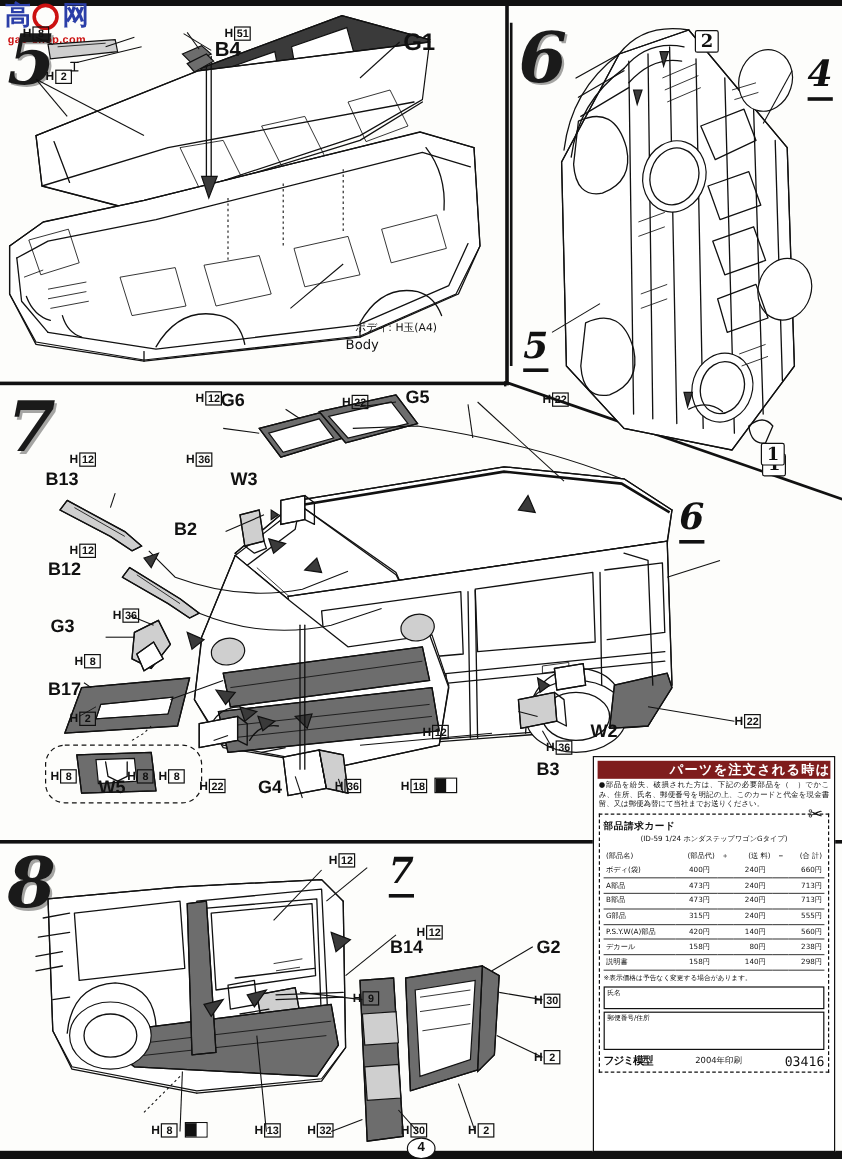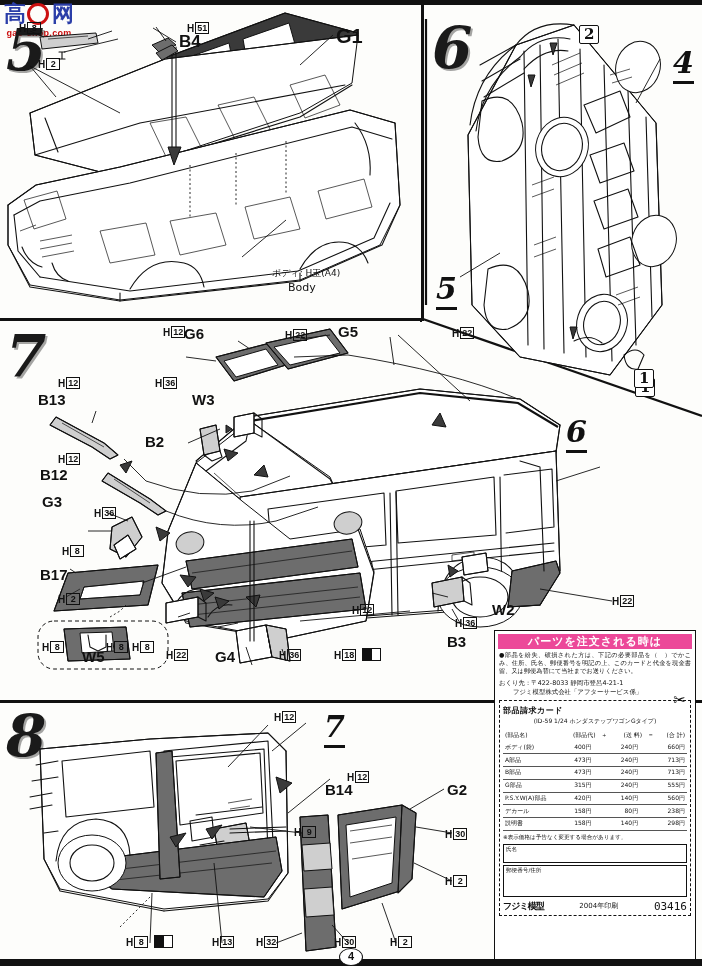--- a/index.html
+++ b/index.html
@@ -76,22 +76,22 @@
   .filld{fill:#6d6d6d;stroke:#111;stroke-width:1;}
   .filldk{fill:#3a3a3a;stroke:#111;stroke-width:1;}
   .white{fill:#ffffff;stroke:#111;stroke-width:1;}
   
   #order-card{
     position:absolute;left:494px;top:630px;width:202px;height:330px;
     background:#fff;border:1.4px solid #111;box-sizing:border-box;
     font-family:"DejaVu Sans","Liberation Sans",sans-serif;
   }
   #oc-banner{
-    margin:3px 3px 0 3px;height:15px;background:#ec4899;color:#fff;
-    font-size:11px;font-weight:bold;text-align:center;line-height:15px;
+    margin:3px 3px 0 3px;height:15px;background:#7f1d1d;color:#fff;
+    font-size:11px;font-weight:bold;text-align:right;line-height:15px;
     letter-spacing:1px;
   }
   #oc-bullets{
     padding:2px 4px 0 4px;font-size:6.2px;line-height:8.2px;color:#111;
     text-align:justify;
   }
   #oc-addr{padding:3px 4px 1px 4px;font-size:6.4px;line-height:9px;}
   #oc-addr .l2{padding-left:14px;}
   #oc-cut{
     position:relative;margin:2px 4px 3px 4px;
@@ -233,21 +233,21 @@
       <span class="h">H</span>
         <span class="boxnum">51</span>
     </div>
     <div class="hcode" style="left:38px;top:53px;">
       <span class="h">H</span>
         <span class="boxnum">2</span>
     </div>
     <div class="plabel" style="left:179px;top:27px;font-size:17px;">B4</div>
     <div class="plabel" style="left:336px;top:20px;font-size:20px;">G1</div>
 
-    <div style="position:absolute;left:272px;top:262px;font-size:9px;font-family:'DejaVu Sans',sans-serif;">ボディ: H玉(A4)</div>
+    <div style="position:absolute;left:296px;top:262px;font-size:9px;font-family:'DejaVu Sans',sans-serif;">ボディ: H玉(A4)</div>
     <div style="position:absolute;left:288px;top:276px;font-size:11px;font-family:'DejaVu Sans',sans-serif;">Body</div>
   </div>
 
   <div class="panel" style="left:424px;top:5px;width:278px;height:420px;">
 
     <div class="stepnum big" style="left:8px;top:14px;">6</div>
 
     <svg style="position:absolute;left:0;top:0;" width="278" height="420" viewBox="0 0 278 420">
 
       <g>
@@ -478,21 +478,21 @@
       <path class="ln" d="M250,200 L250,320"></path>
       <path class="ln" d="M254,200 L254,320"></path>
     </svg>
 
     <div class="plabel" style="left:184px;top:4px;">G6</div>
     <div class="plabel" style="left:338px;top:2px;">G5</div>
     <div class="plabel" style="left:38px;top:70px;">B13</div>
     <div class="plabel" style="left:145px;top:70px;margin-top:42px;">B2</div>
     <div class="plabel" style="left:192px;top:70px;">W3</div>
     <div class="plabel" style="left:40px;top:145px;">B12</div>
-    <div class="plabel" style="left:42px;top:172px;">G3</div>
+    <div class="plabel" style="left:42px;top:193px;">G3</div>
     <div class="plabel" style="left:40px;top:245px;">B17</div>
     <div class="plabel" style="left:82px;top:327px;">W5</div>
     <div class="plabel" style="left:215px;top:327px;">G4</div>
     <div class="plabel" style="left:492px;top:280px;">W2</div>
     <div class="plabel" style="left:447px;top:312px;">B3</div>
 
     <div class="hcode" style="left:163px;top:5px;">
       <span class="h">H</span>
         <span class="boxnum">12</span>
       </div>
@@ -704,25 +704,20 @@
       </div>
     <div class="hcode" style="left:390px;top:233px;">
       <span class="h">H</span>
         <span class="boxnum">2</span>
       </div>
   </div>
 
   <div id="order-card">
     <div id="oc-banner">パーツを注文される時は</div>
     <div id="oc-bullets">●部品を紛失、破損された方は、下記の必要部品を（　）でかこみ、住所、氏名、郵便番号を明記の上、このカードと代金を現金書留、又は郵便為替にて当社までお送りください。</div>
-    <div id="oc-addr">
-      <div><span>おくり先 :</span>
-        <span>〒422-8033  静岡市登呂4-21-1</span></div>
-      <div class="l2">フジミ模型株式会社「アフターサービス係」</div>
-    </div>
 
     <div id="oc-cut">
       <span class="scissors">✂</span>
       <div id="oc-title">部品請求カード</div>
       <div id="oc-sub">(ID-59 1/24 ホンダステップワゴンGタイプ)</div>
 
       <table class="oc">
         <thead>
           <tr>
             <th>(部品名)</th>

